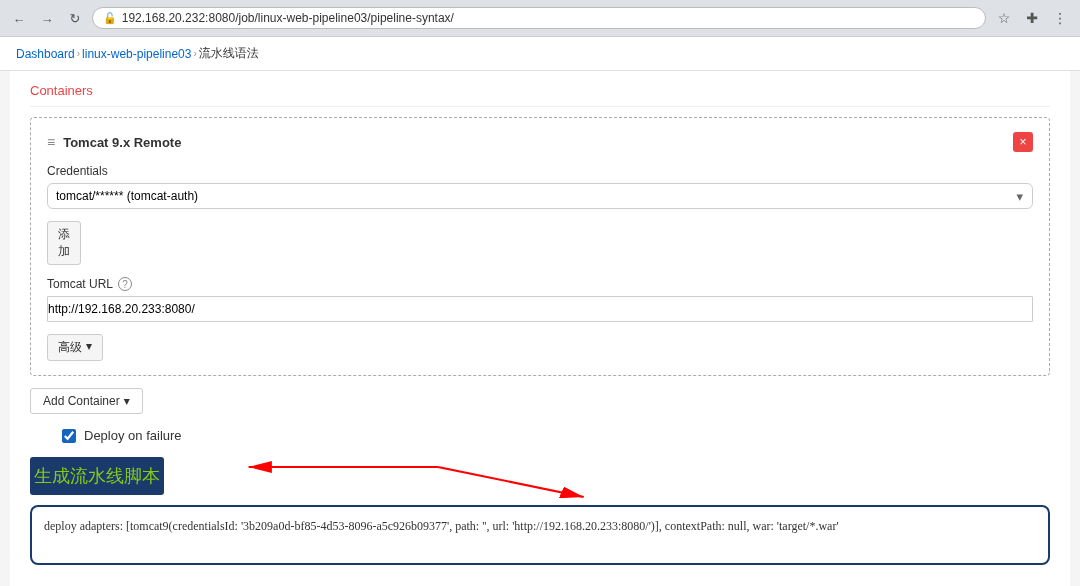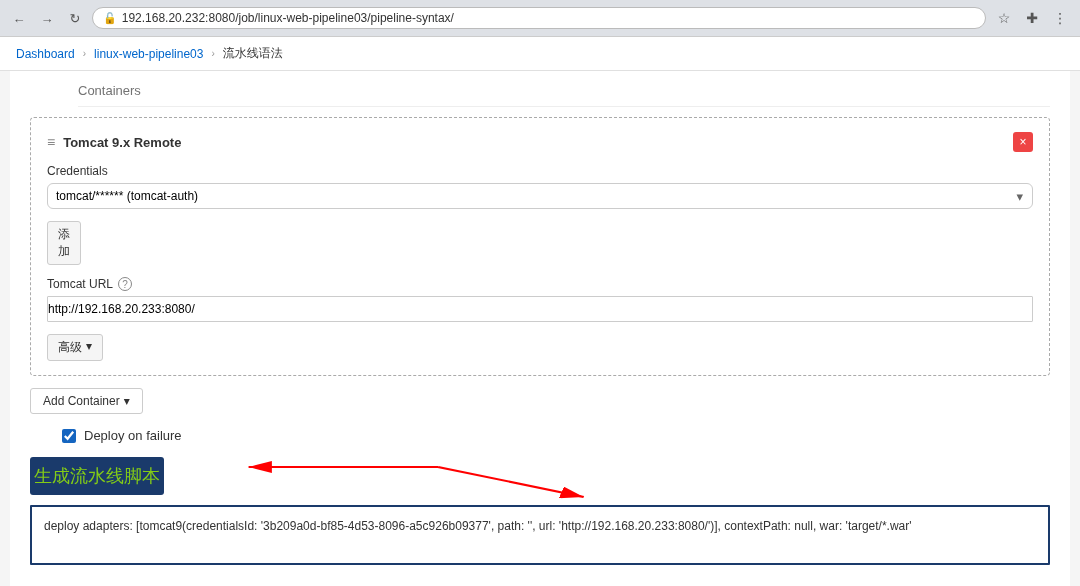--- a/index.html
+++ b/index.html
@@ -29,34 +29,34 @@
     .toolbar-actions { display: flex; gap: 4px; }
     .toolbar-btn {
       width: 24px; height: 24px; border: none; background: transparent;
       cursor: pointer; display: flex; align-items: center; justify-content: center;
       color: #555; font-size: 14px; border-radius: 3px;
     }
 
     
     .breadcrumb {
       background: white; padding: 8px 16px; font-size: 12px;
-      border-bottom: 1px solid #e0e0e0; display: flex; align-items: center; gap: 8px;
+      border-bottom: 1px solid #e0e0e0; display: flex; align-items: center; gap: 2px;
     }
     .breadcrumb a { color: #0066cc; text-decoration: none; }
     .breadcrumb-sep { color: #999; font-size: 10px; }
 
     
     .main-content {
       background: white; padding: 0 20px 20px 20px;
       max-width: 1060px; margin: 0 auto;
     }
 
     .section-header {
-      font-size: 13px; color: #737373; padding: 12px 0 8px 0;
-      border-bottom: 1px solid #eee; margin-bottom: 10px; margin-left: 48px;
+      font-size: 13px; color: #ef4444; padding: 12px 0 8px 0;
+      border-bottom: 1px solid #eee; margin-bottom: 10px;
     }
 
     
     .container-card {
       border: 1px dashed #aaa; border-radius: 4px;
       padding: 14px 16px; margin-bottom: 12px;
       background: white;
     }
     .container-card-header {
       display: flex; align-items: center; justify-content: space-between;
@@ -133,23 +133,23 @@
 
     
     .generate-btn {
       background: #1a3a6b; color: #84cc16; border: none;
       padding: 7px 4px; border-radius: 3px; font-size: 18px;
       cursor: pointer; margin-bottom: 10px;
     }
 
     
     .code-output {
-      border: 2px solid #1a3a6b; border-radius: 1px;
+      border: 2px solid #1a3a6b; border-radius: 8px;
       background: white; padding: 10px 12px;
-      font-family: Liberation Sans, sans-serif; font-size: 12px; color: #333;
+      font-family: Liberation Serif, serif; font-size: 12px; color: #333;
       min-height: 60px; line-height: 1.5;
       margin-bottom: 23px;
     }
 
     
     .annotation-area {
       position: relative;
     }
 
     

